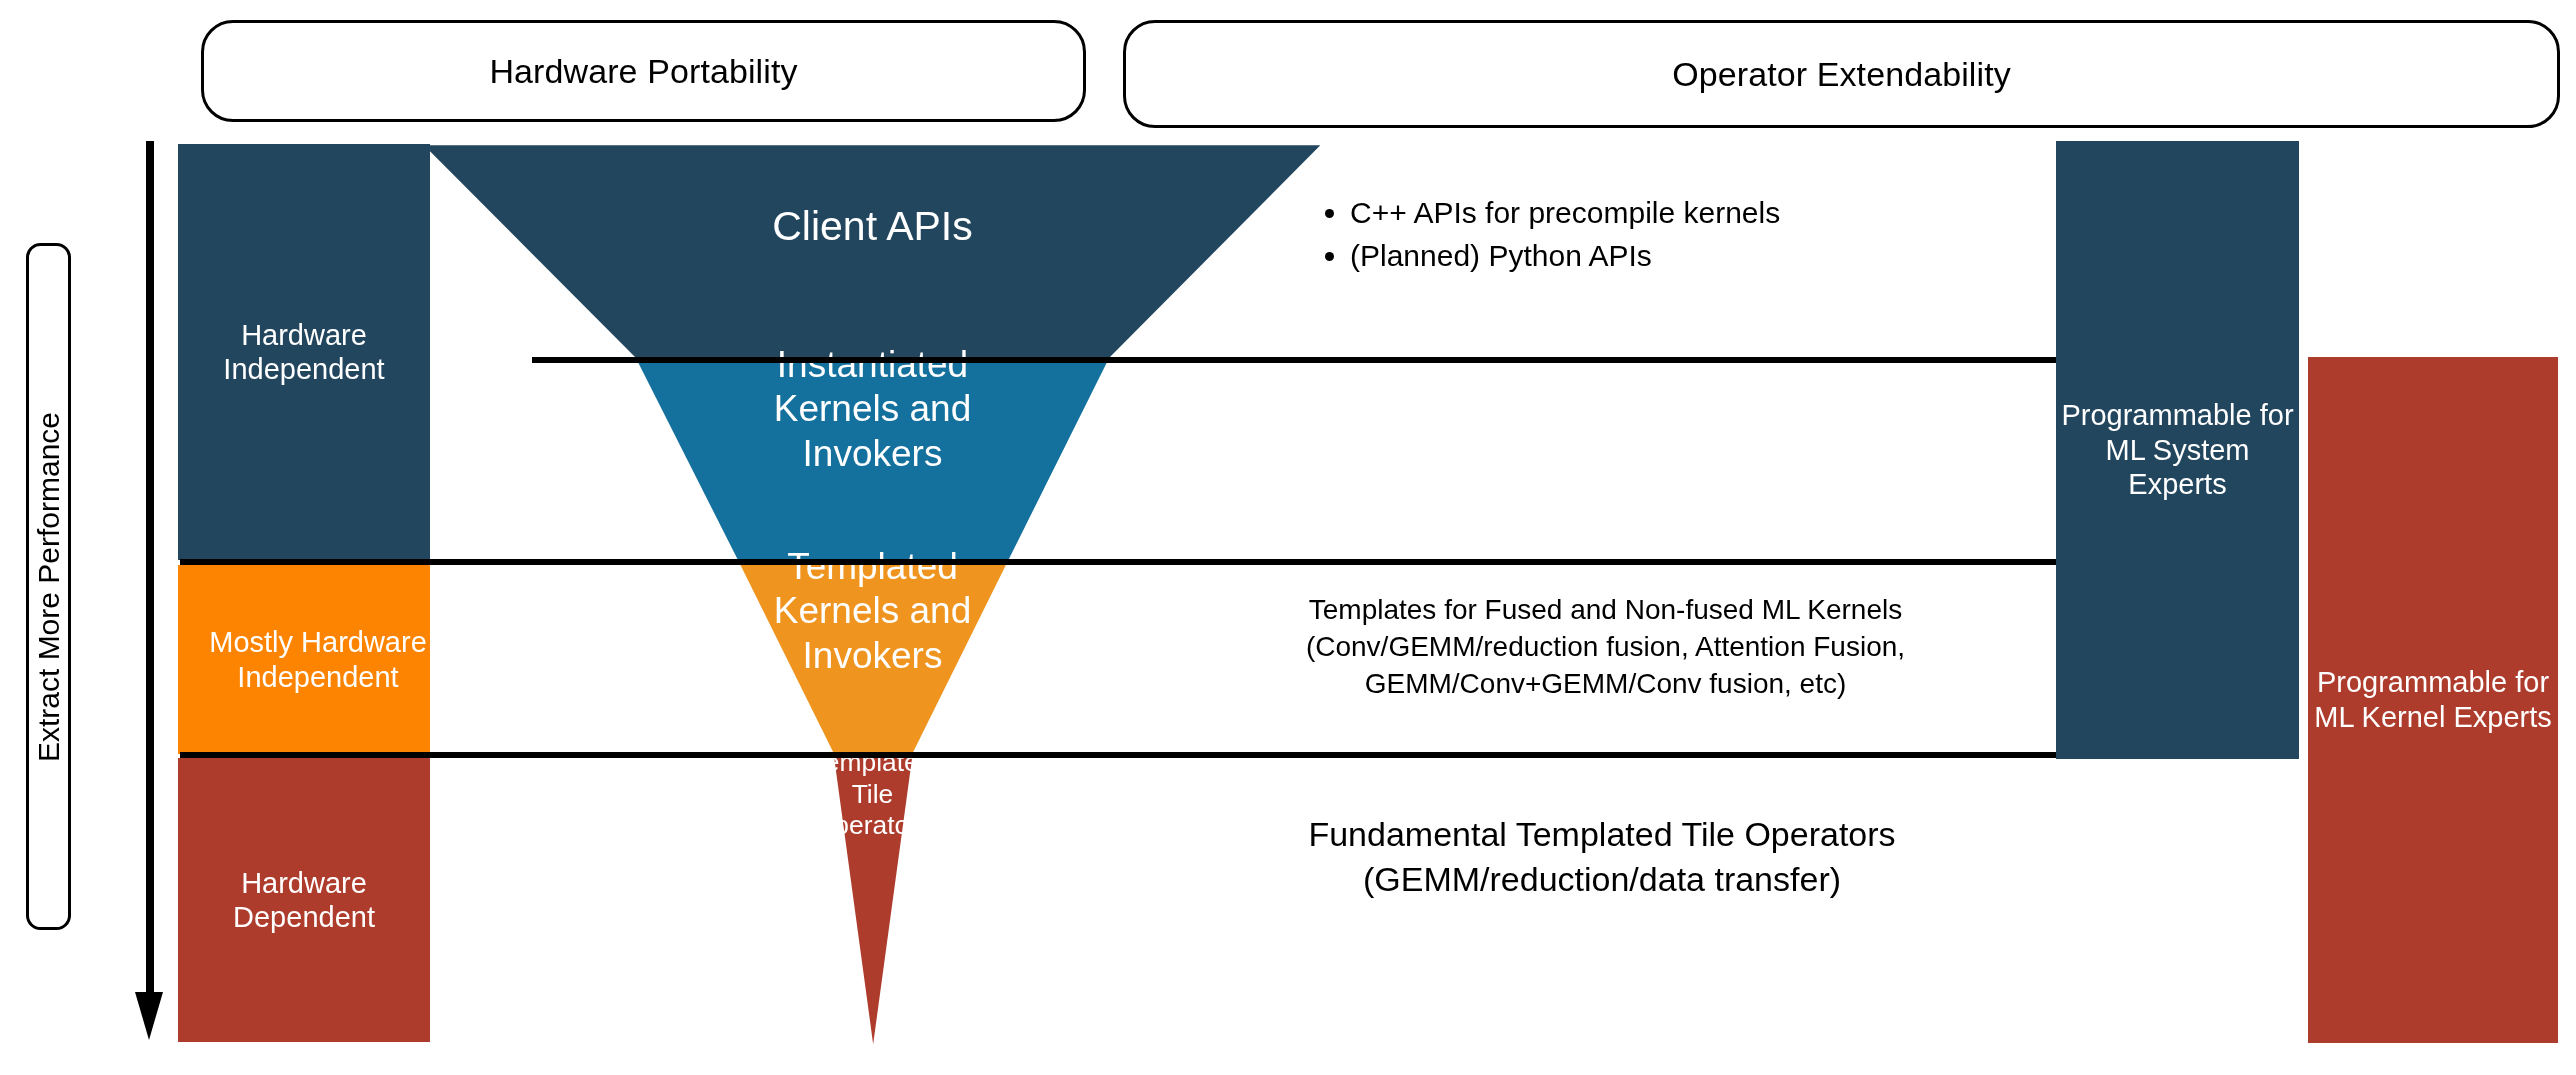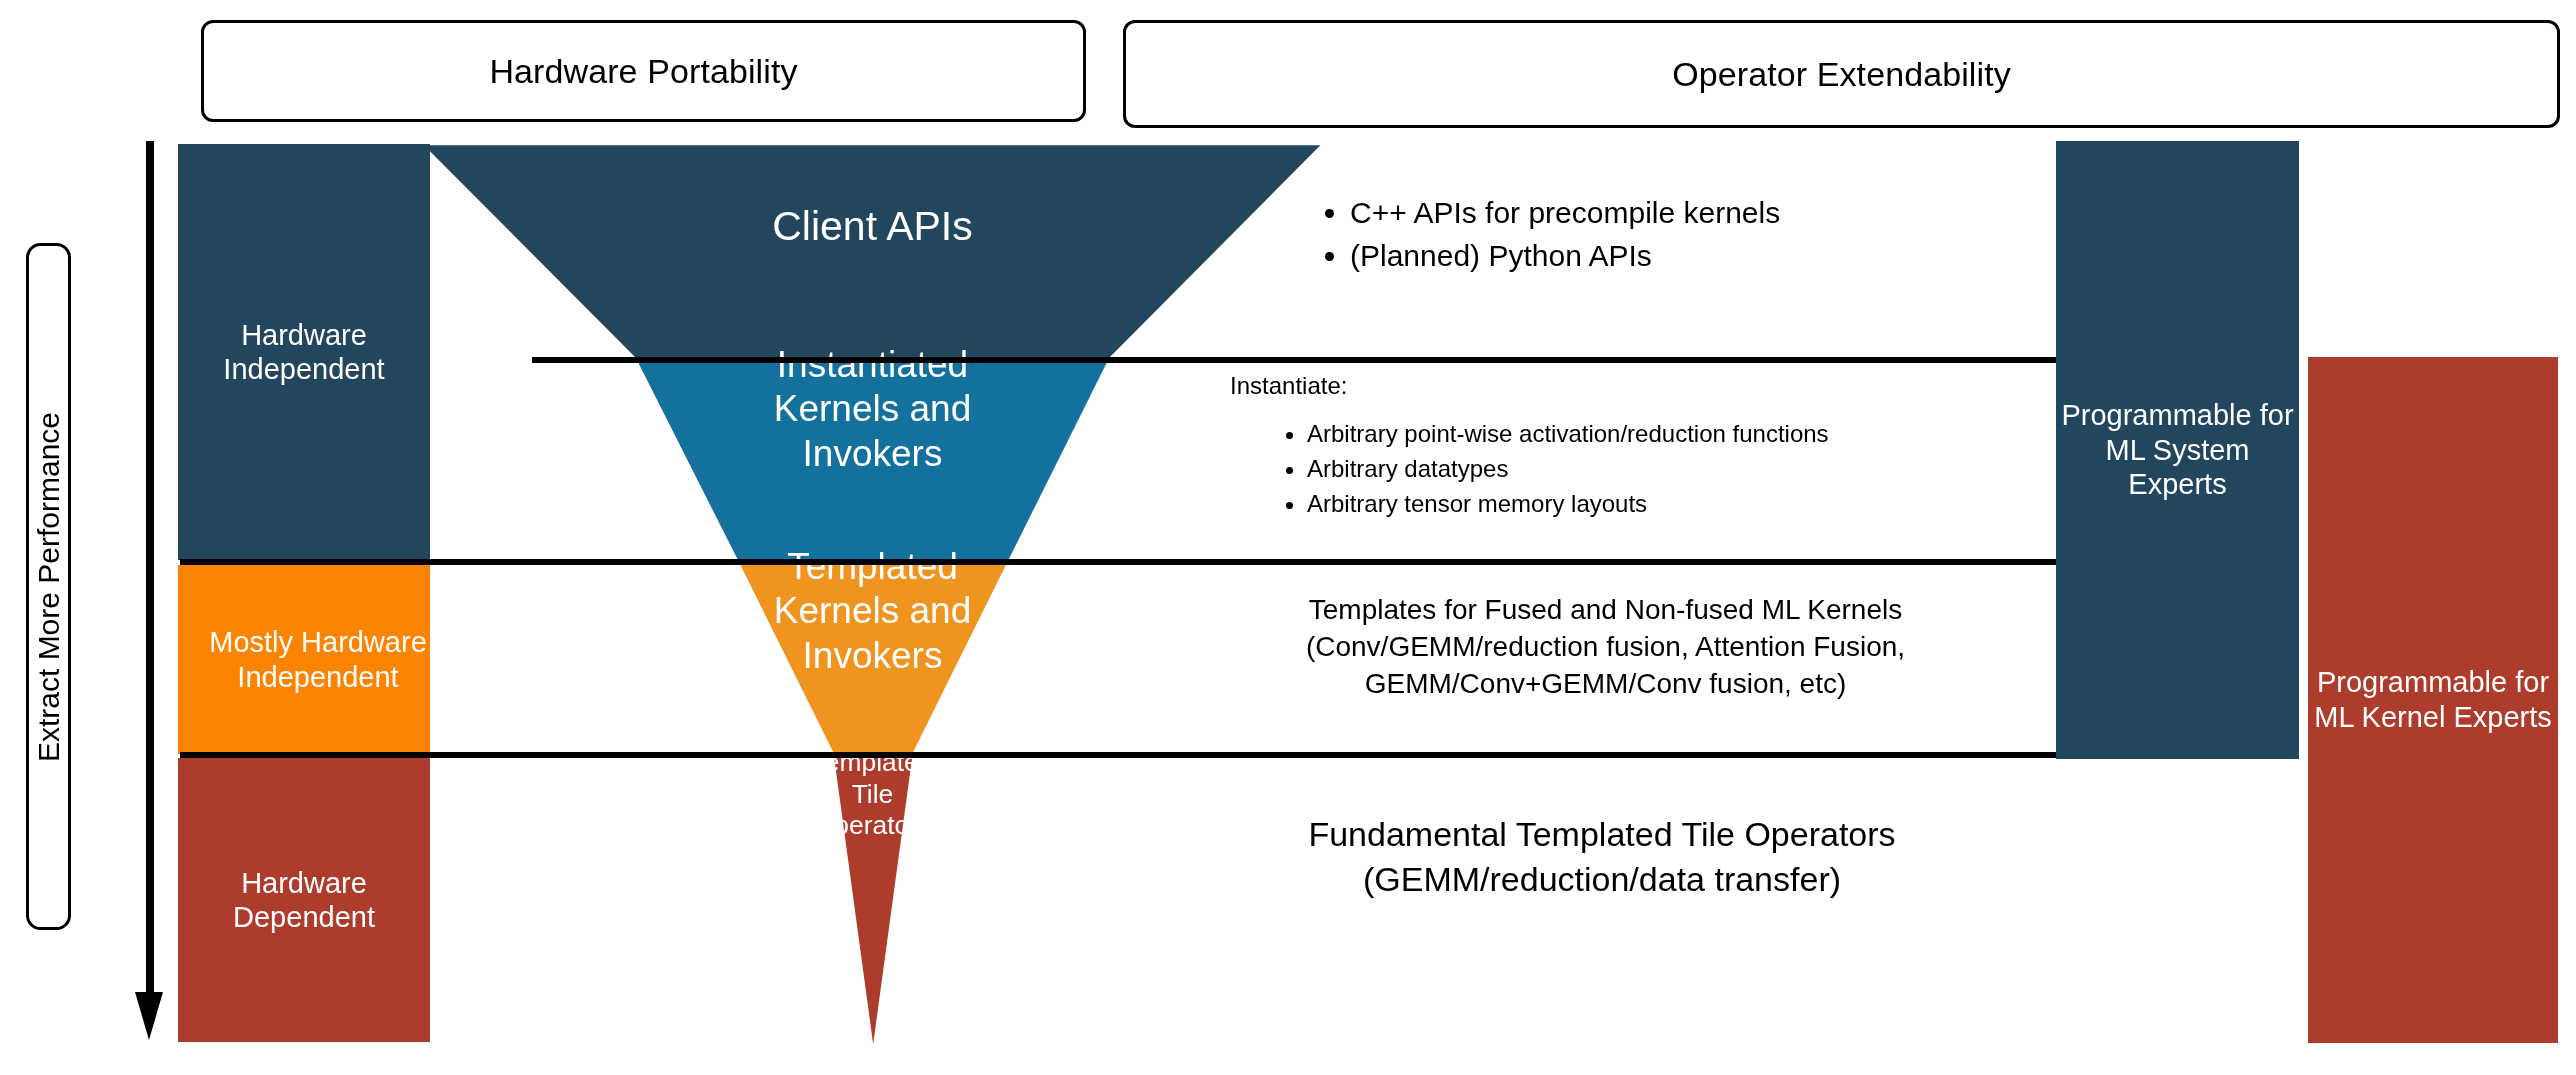--- a/index.html
+++ b/index.html
@@ -3,21 +3,21 @@
 <meta charset="utf-8">
 <title>Composable Kernel Layered Architecture</title>
 <style>
   html,body{margin:0;padding:0;background:#ffffff;}
   body{width:2576px;height:1076px;position:relative;overflow:hidden;
        font-family:"Liberation Sans", sans-serif; color:#000;}
   .stage{position:absolute;left:0;top:0;width:2576px;height:1076px;}
 
   
   .hdr-box{position:absolute;background:#ffffff;border:3.3px solid #000000;
-           border-radius:12px;display:flex;align-items:center;justify-content:center;
+           border-radius:32px;display:flex;align-items:center;justify-content:center;
            box-sizing:border-box;}
   .hdr-box span{font-size:34px;color:#000;letter-spacing:0.1px;white-space:nowrap;}
   #hdr-left{left:201px;top:20px;width:885px;height:102px;}
   #hdr-right{left:1123px;top:20px;width:1437px;height:108px;}
 
   
   #perf-box{position:absolute;left:26.4px;top:243px;width:45px;height:687px;
             background:#fff;border:3.3px solid #000;border-radius:14.5px;box-sizing:border-box;
             display:flex;align-items:center;justify-content:center;overflow:visible;}
   #perf-label{transform:rotate(-90deg);white-space:nowrap;font-size:30px;color:#000;}
@@ -136,28 +136,20 @@
   <div class="rule" id="rule-1"></div>
   <div class="rule" id="rule-2"></div>
 
   <div class="desc" id="desc-0">
     <ul>
       <li>C++ APIs for precompile kernels</li>
       <li>(Planned) Python APIs</li>
     </ul>
   </div>
 
-  <div class="desc" id="desc-1">
-    <div class="lead">Instantiate:</div>
-    <ul>
-      <li>Arbitrary point-wise activation/reduction functions</li>
-      <li>Arbitrary datatypes</li>
-      <li>Arbitrary tensor memory layouts</li>
-    </ul>
-  </div>
 
   <div class="desc" id="desc-2">
     <div>Templates for Fused and Non-fused ML Kernels</div>
     <div>(Conv/GEMM/reduction fusion, Attention Fusion,</div>
     <div>GEMM/Conv+GEMM/Conv fusion, etc)</div>
   </div>
 
   <div class="desc" id="desc-3">
     <div>Fundamental Templated Tile Operators</div>
     <div>(GEMM/reduction/data transfer)</div>

